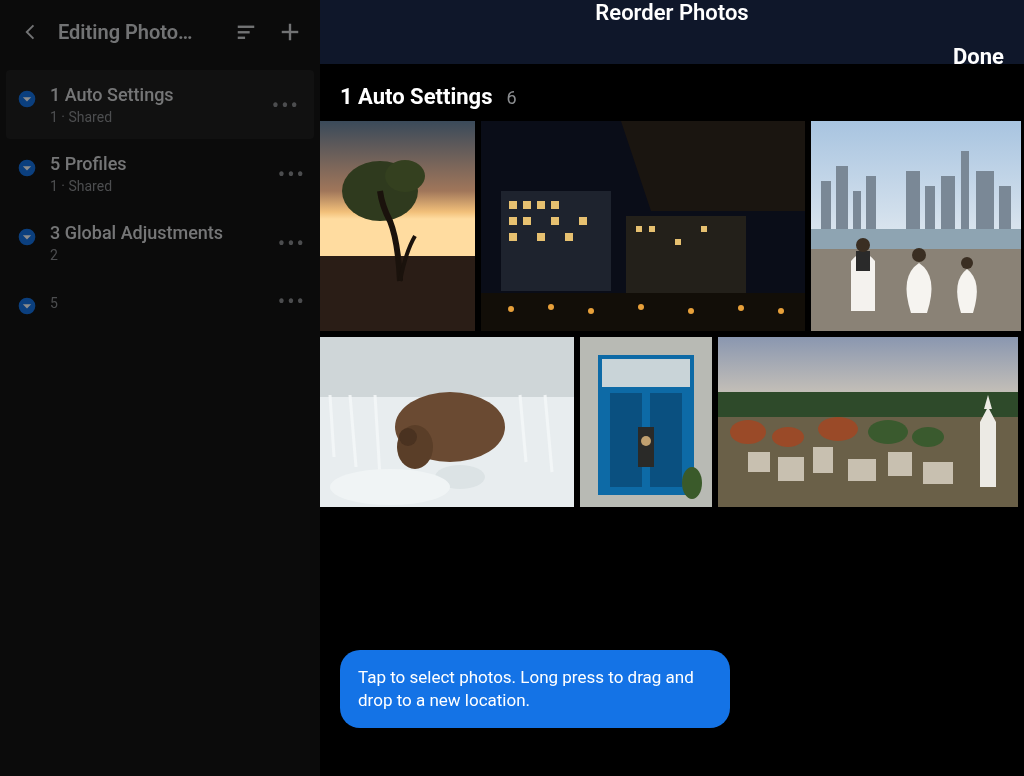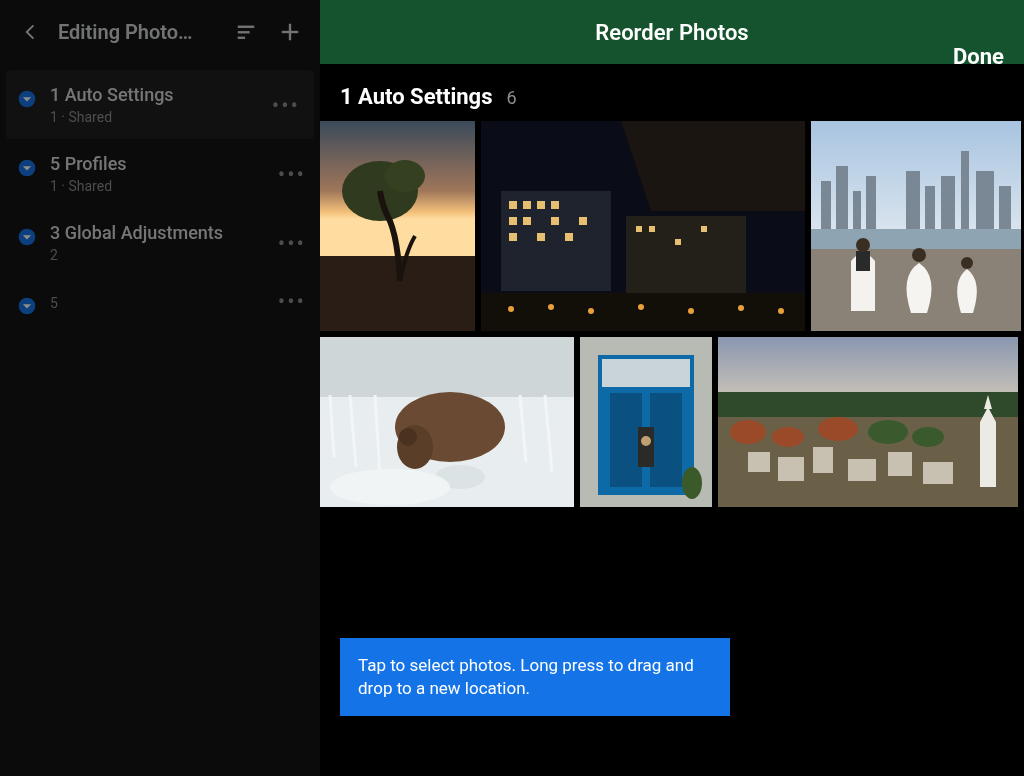--- a/index.html
+++ b/index.html
@@ -19,42 +19,42 @@
   .album-item.selected { background: #1f1f1f; border-radius: 4px; margin: 0 6px; padding-left: 44px; }
   .album-title { font-size: 18px; color: #d6d7d9; font-weight: 500; }
   .album-meta { font-size: 14px; color: #8b8d90; margin-top: 4px; }
   .album-chevron { position:absolute; left:16px; top:18px; width:22px; height:22px; display:flex; align-items:center; justify-content:center;}
   .album-item.selected .album-chevron { left:10px; }
   .album-chevron svg { width:20px; height:20px; fill:#1473e6;}
   .album-more { position:absolute; right:14px; top:50%; transform:translateY(-50%); color:#8b8d90; font-size:22px; letter-spacing:2px; cursor:pointer;}
 
   
   .main { flex:1; display:flex; flex-direction:column; background:#000; position:relative; }
-  .main-header { height:64px; background:#14532d; display:flex; align-items:center; justify-content:center; position:relative; }
+  .main-header { height:64px; background:#0f172a; display:flex; justify-content:center; position:relative; }
   .main-header-title { font-size:22px; font-weight:600; color:#fff; }
   .done-btn { position:absolute; right:20px; top:50%; transform:translateY(-50%); font-size:22px; font-weight:700; color:#fff; cursor:pointer;margin-top:24px; }
 
   .section-title { display:flex; align-items:baseline; gap:14px; padding:20px 20px 12px 20px;}
   .section-title .name { font-size:22px; font-weight:700; color:#fff;}
   .section-title .count { font-size:18px; color:#8b8d90;}
 
   .grid { padding:0 0 0 0; display:flex; flex-wrap:wrap; gap:6px; width:704px;}
   .thumb { background:#222; position:relative; overflow:hidden;}
   .thumb svg { width:100%; height:100%; display:block;}
 
   
   .t1 { width:155px; height:210px;}
   .t2 { width:324px; height:210px;}
   .t3 { width:210px; height:210px;}
   
   .t4 { width:254px; height:170px;}
   .t5 { width:132px; height:170px;}
   .t6 { width:300px; height:170px;}
 
-  .hint { position:absolute; left:20px; bottom:60px; width:390px; background:#1473e6; color:#fff; font-size:17px; line-height:1.35; padding:16px 18px; border-radius:0; }
+  .hint { position:absolute; left:20px; bottom:48px; width:390px; background:#1473e6; color:#fff; font-size:17px; line-height:1.35; padding:16px 18px; border-radius:20px; }
 </style>
 </head>
 <body>
 
 <div class="app">
 
   <aside class="sidebar">
     <div class="sidebar-header">
       <div class="icon-btn">
         <svg viewBox="0 0 24 24">

